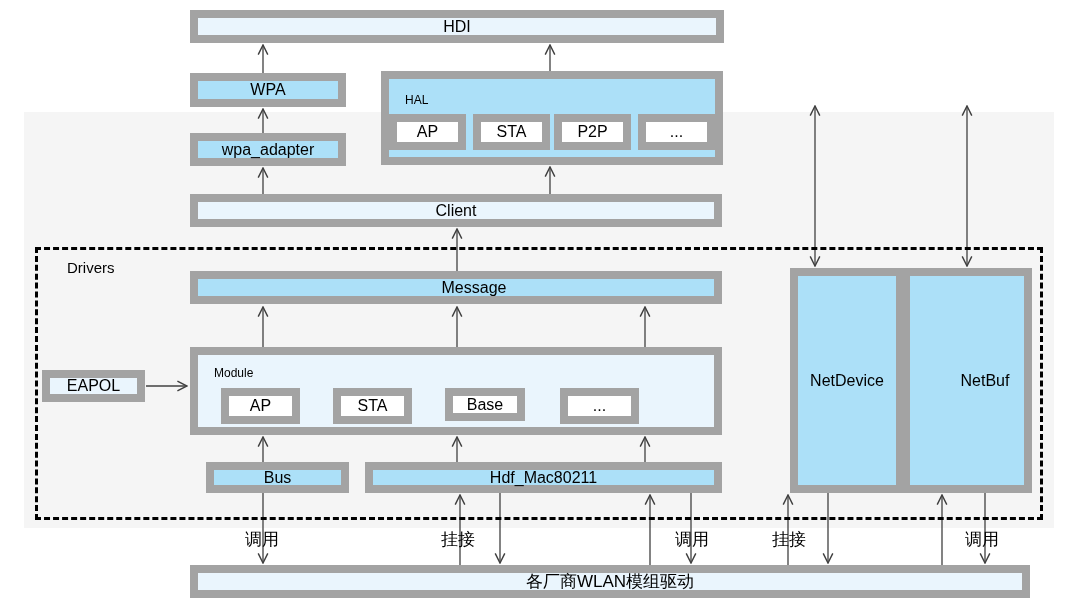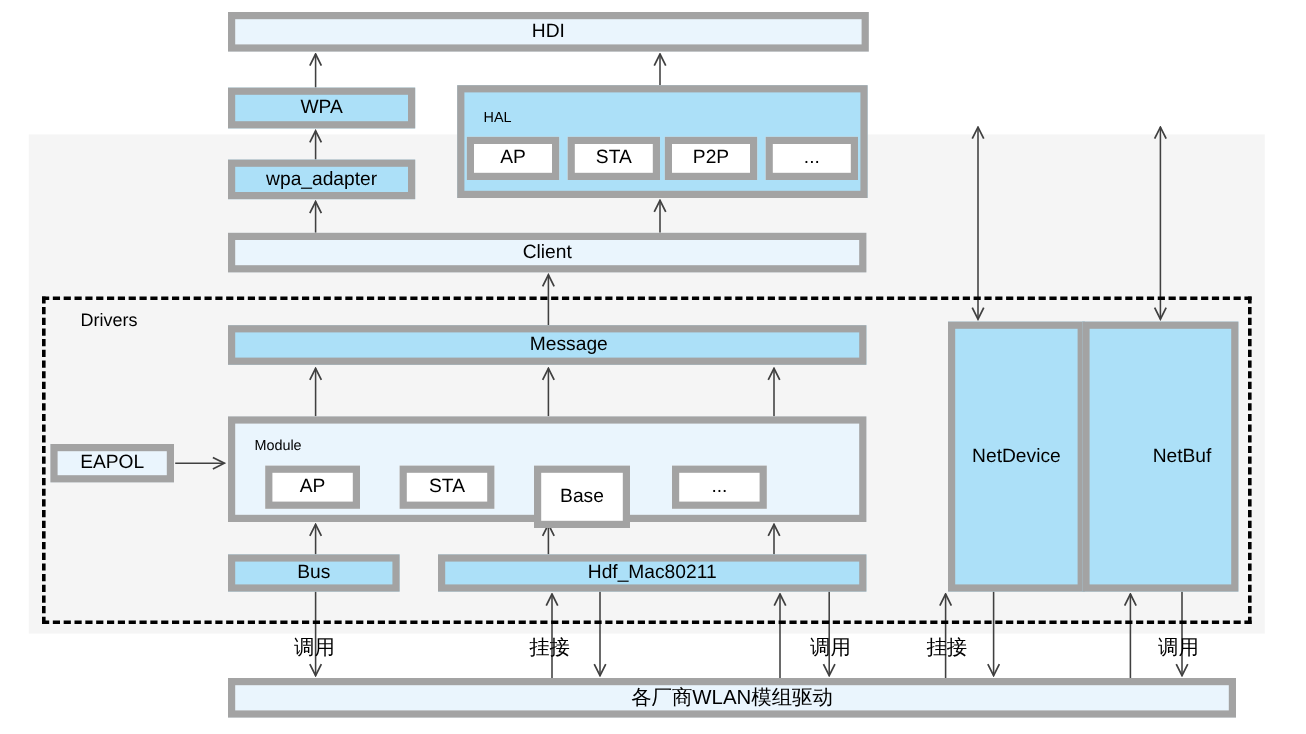--- a/index.html
+++ b/index.html
@@ -3,21 +3,21 @@
 <meta charset="utf-8">
 <style>
   html,body{margin:0;padding:0;background:#ffffff;}
   #canvas{
     position:relative;width:1088px;height:612px;overflow:hidden;
     font-family:"Liberation Sans",sans-serif;color:#000;
   }
   .band{position:absolute;background:#f5f5f5;}
   .node{
     position:absolute;box-sizing:border-box;
-    border:6px solid #a3a3a3;
+    border:8px solid #a3a3a3;
     display:flex;align-items:center;justify-content:center;
     font-size:16px;line-height:1;
   }
   .fill-strong{background:#ace0f8;}
   .fill-light{background:#eaf5fd;}
   .fill-white{background:#ffffff;}
   .group{justify-content:flex-start;align-items:flex-start;}
   .corner-label{position:absolute;font-size:12px;}
   .dashed-group{
     position:absolute;box-sizing:border-box;
@@ -145,32 +145,32 @@
 
   <div class="node fill-light group" style="left:190px;top:347px;width:532px;height:88px;">
     <span class="corner-label" style="left:16px;top:12px;">Module</span>
   </div>
   <div class="node fill-white" style="left:221px;top:388px;width:79px;height:36px;">
     <span>AP</span>
   </div>
   <div class="node fill-white" style="left:333px;top:388px;width:79px;height:36px;">
     <span>STA</span>
   </div>
-  <div class="node fill-white" style="left:445px;top:388px;width:80px;height:52px;">
+  <div class="node fill-white" style="left:445px;top:388px;width:80px;height:33px;">
     <span>Base</span>
   </div>
   <div class="node fill-white" style="left:560px;top:388px;width:79px;height:36px;">
     <span>...</span>
   </div>
 
   <div class="node fill-light" style="left:42px;top:370px;width:103px;height:32px;">
     <span>EAPOL</span>
   </div>
 
-  <div class="node fill-strong" style="left:190px;top:462px;width:143px;height:31px;">
+  <div class="node fill-strong" style="left:206px;top:462px;width:143px;height:31px;">
     <span>Bus</span>
   </div>
 
   <div class="node fill-strong" style="left:365px;top:462px;width:357px;height:31px;">
     <span>Hdf_Mac80211</span>
   </div>
 
   <div class="node fill-strong" style="left:790px;top:268px;width:114px;height:225px;">
     <span>NetDevice</span>
   </div>

